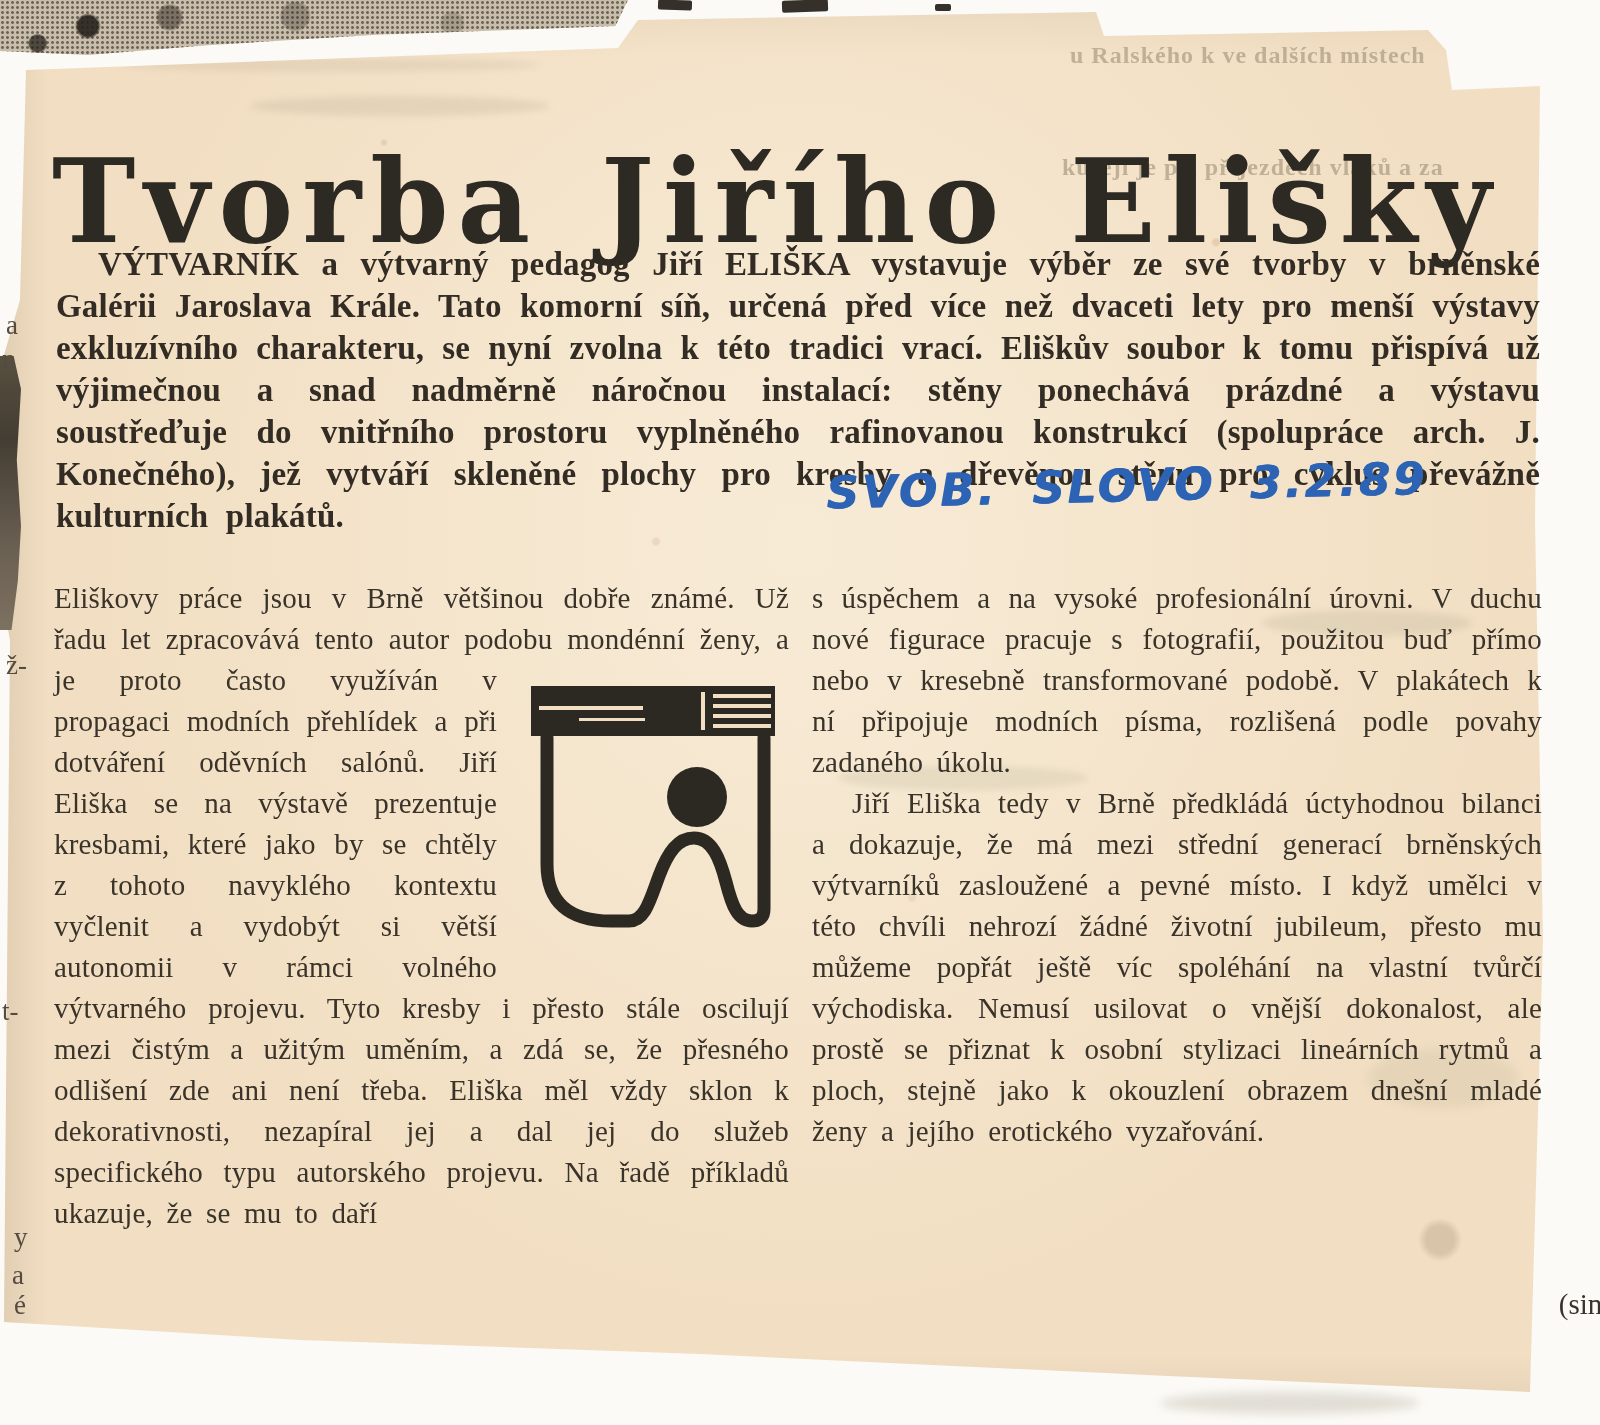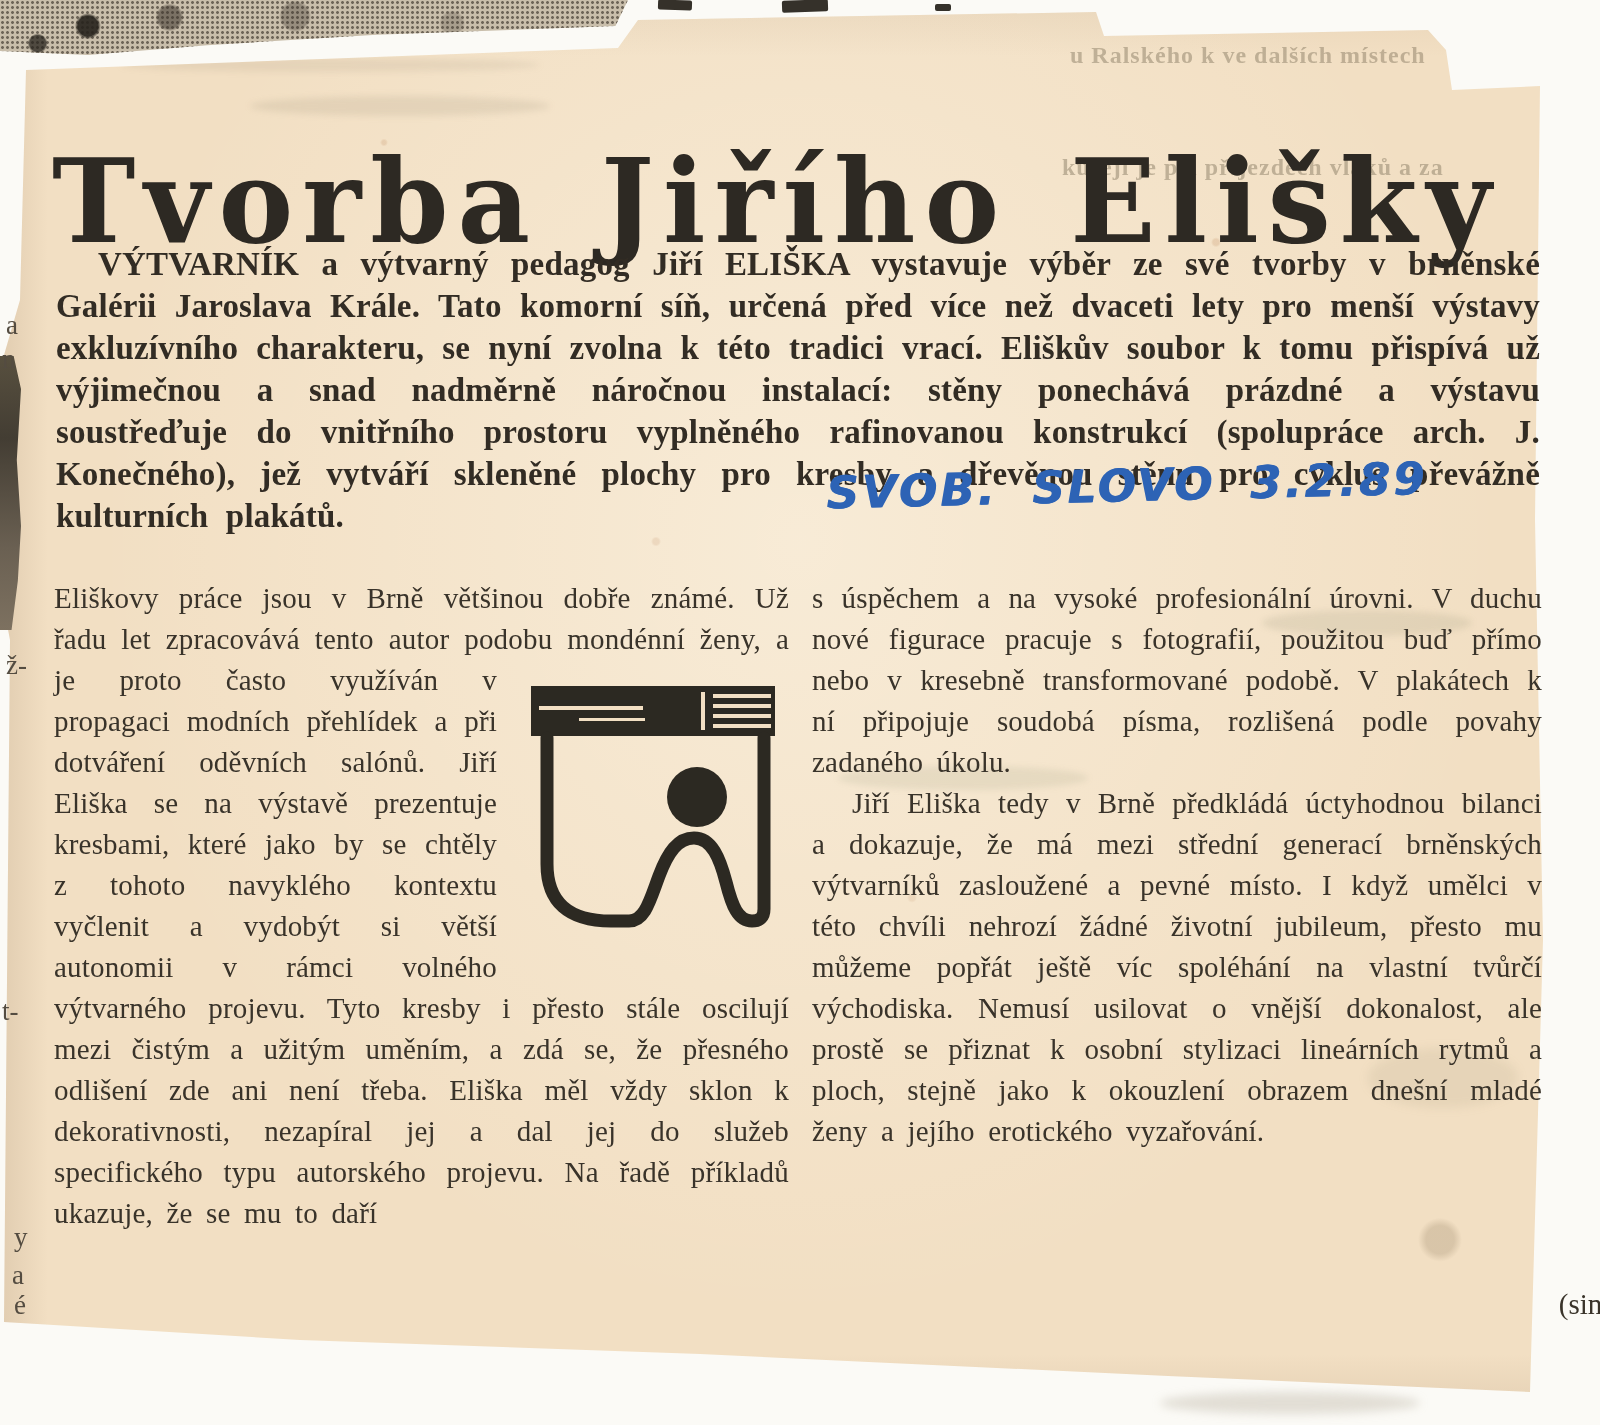--- a/index.html
+++ b/index.html
@@ -115,21 +115,21 @@
                  C 195 172 203 193 209 216
                  C 215 240 221 255 235 255
                  Q 247 255 247 243 L 247 72" fill="none" stroke="#2c2922" stroke-width="13" stroke-linejoin="round" stroke-linecap="round"></path>
         <circle cx="180" cy="131" r="30" fill="#2c2922"></circle>
       </svg>
     </span>
     <span>často využíván v propagaci modních přehlídek a při dotváření oděvních salónů. Jiří Eliška se na výstavě prezentuje kresbami, které jako by se chtěly z tohoto navyklého kontextu vyčlenit a vydobýt si větší autonomii v rámci volného výtvarného projevu. Tyto kresby i přesto stále oscilují mezi čistým a užitým uměním, a zdá se, že přesného odlišení zde ani není třeba. Eliška měl vždy sklon k dekorativnosti, nezapíral jej a dal jej do služeb specifického typu autorského projevu. Na řadě příkladů ukazuje, že se mu to daří</span>
   </div>
 
   <div class="col col-right">
-    <p class="p1" style="margin:0;">s úspěchem a na vysoké profesionální úrovni. V duchu nové figurace pracuje s fotografií, použitou buď přímo nebo v kresebně transformované podobě. V plakátech k ní připojuje soudobá písma, rozlišená podle povahy zadaného úkolu.</p>
+    <p class="p1" style="margin:0;">s úspěchem a na vysoké profesionální úrovni. V duchu nové figurace pracuje s fotografií, použitou buď přímo nebo v kresebně transformované podobě. V plakátech k ní připojuje modních písma, rozlišená podle povahy zadaného úkolu.</p>
     <p class="p2" style="margin:0;">Jiří Eliška tedy v Brně předkládá úctyhodnou bilanci a dokazuje, že má mezi střední generací brněnských výtvarníků zasloužené a pevné místo. I když umělci v této chvíli nehrozí žádné životní jubileum, přesto mu můžeme popřát ještě víc spoléhání na vlastní tvůrčí východiska. Nemusí usilovat o vnější dokonalost, ale prostě se přiznat k osobní stylizaci lineárních rytmů a ploch, stejně jako k okouzlení obrazem dnešní mladé ženy a jejího erotického vyzařování.</p>
   </div>
 
   <div class="sig">(sin)</div>
 
   <div class="strip-dark"></div>
 
   <span class="frag" style="left:6px;top:312px;">a</span>
   <span class="frag" style="left:2px;top:346px;">n</span>
   <span class="frag" style="left:6px;top:652px;">ž-</span>

